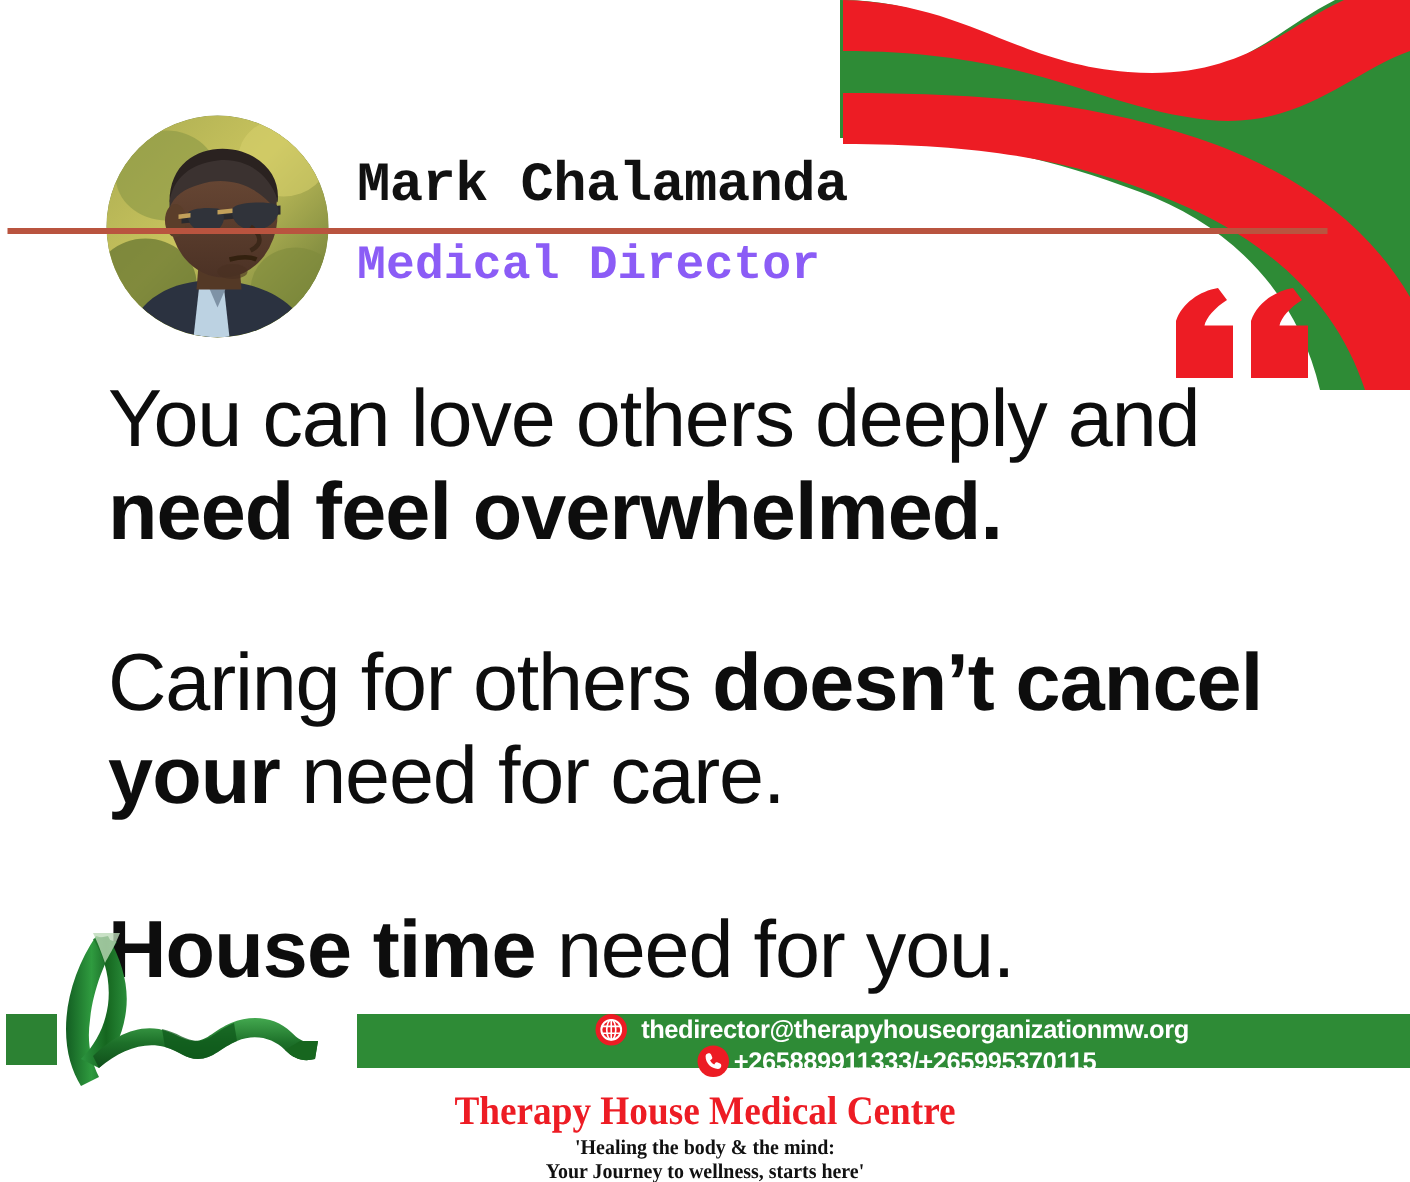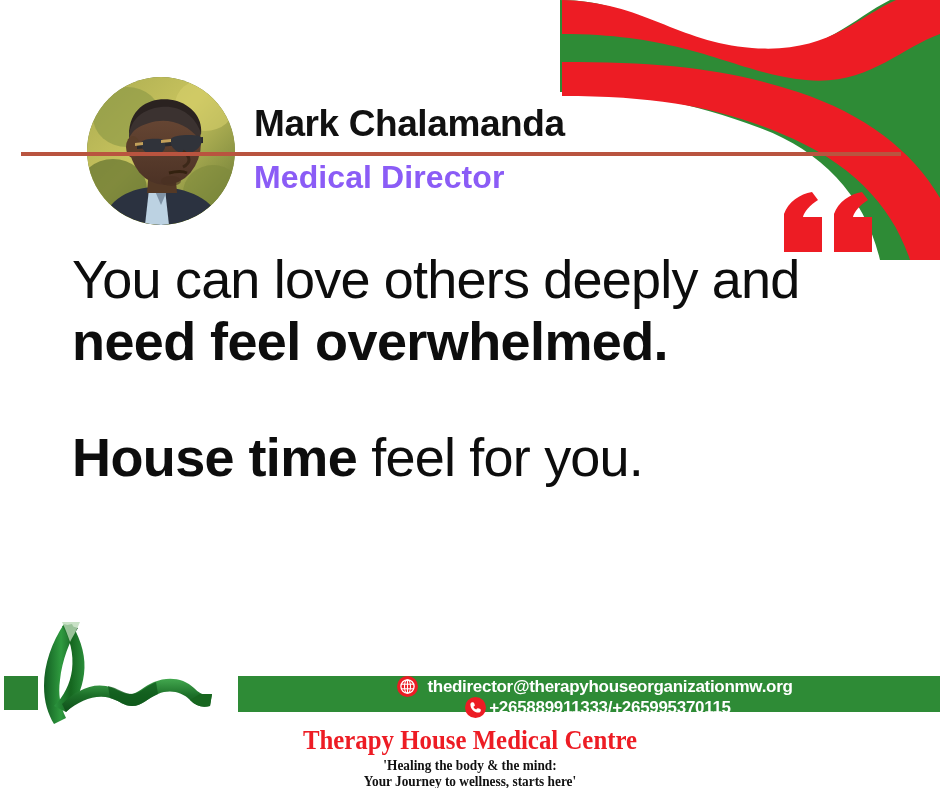--- a/index.html
+++ b/index.html
@@ -24,24 +24,25 @@
     top: 0;
     right: 0;
     width: 420px;
     height: 260px;
     pointer-events: none;
   }
 
   
   .header {
     position: absolute;
-    left: 16px;
+    left: 0;
     top: 72px;
     width: 844px;
     height: 160px;
+    font-family: Liberation Mono, monospace;
   }
   .avatar {
     position: absolute;
     left: 71px;
     top: 5px;
     width: 148px;
     height: 148px;
     border-radius: 50%;
     overflow: hidden;
     background: #7f8a3e;
@@ -268,21 +269,22 @@
     </div>
   </div>
 
   <svg class="quote-mark" viewBox="0 0 96 60" aria-hidden="true">
     <path d="M 2 22 C 6 10 18 2 30 0 L 36 8 C 28 13 22 20 21 25 L 40 25 L 40 60 L 2 60 Z" fill="#ed1c24"></path>
     <path d="M 52 22 C 56 10 68 2 80 0 L 86 8 C 78 13 72 20 71 25 L 90 25 L 90 60 L 52 60 Z" fill="#ed1c24"></path>
   </svg>
 
   <div class="quote-body">
     <p class="qline para-1"><span>You can love others deeply and </span><b>need feel overwhelmed.</b></p>
-    <p class="qline para-3"><b>House time</b><span> feel for you.</span></p>
+    <p class="qline para-2"><span>Caring for others </span><b>doesn’t cancel your</b><span> need for care.</span></p>
+    <p class="qline para-3"><b>House time</b><span> need for you.</span></p>
   </div>
 
   <div class="green-square"></div>
   <svg class="ribbon-art" viewBox="0 0 250 130" aria-hidden="true">
     <defs>
       <linearGradient id="rbA" x1="0" y1="0" x2="1" y2="0">
         <stop offset="0%" stop-color="#135e22"></stop>
         <stop offset="50%" stop-color="#2f9b3f"></stop>
         <stop offset="100%" stop-color="#10521d"></stop>
       </linearGradient>

